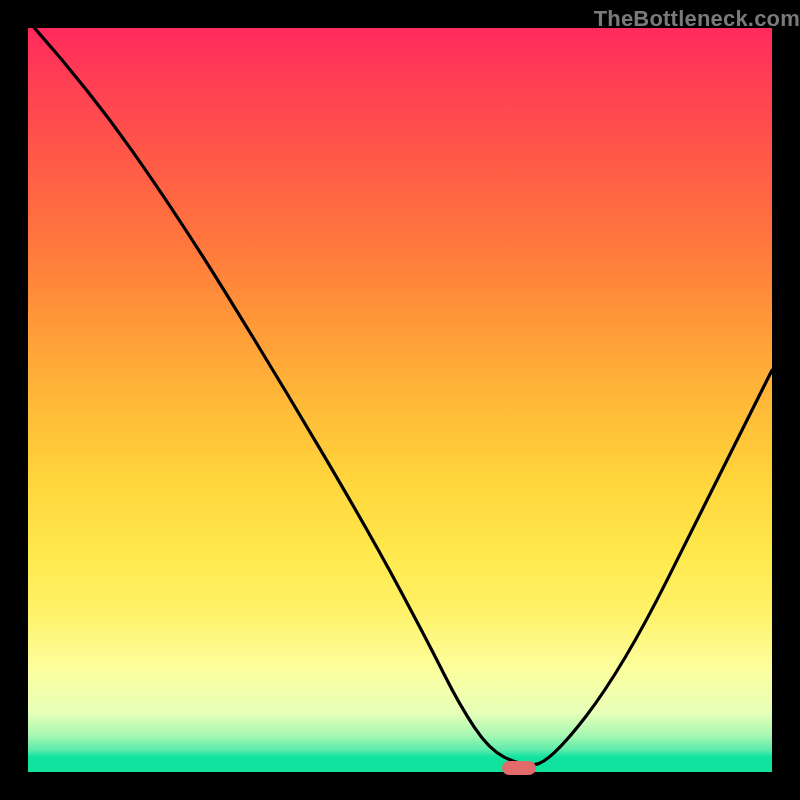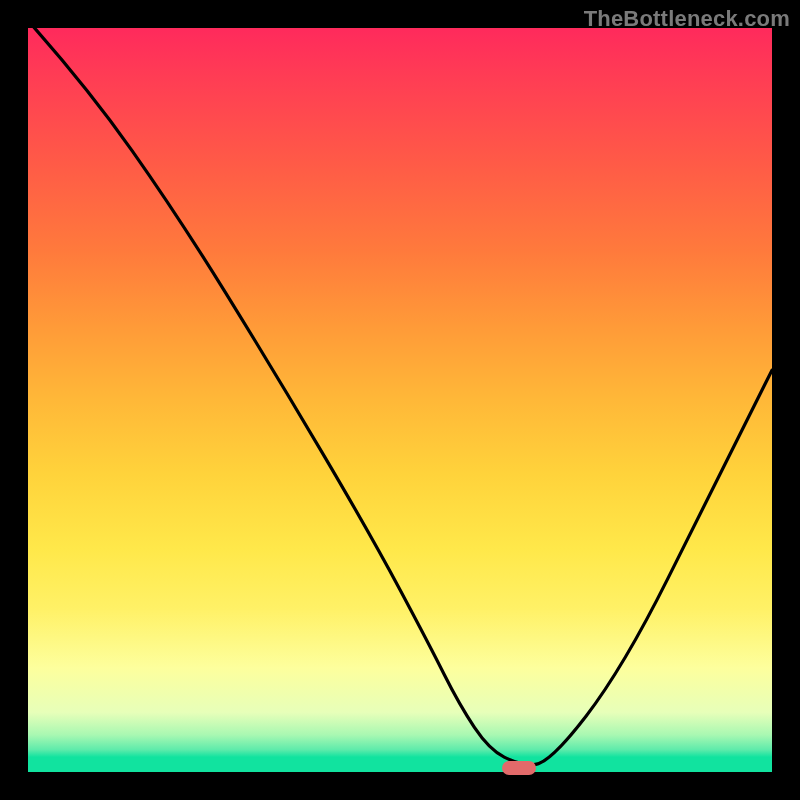--- a/index.html
+++ b/index.html
@@ -13,21 +13,21 @@
   }
   .outer {
     position: relative;
     width: 800px;
     height: 800px;
     background: #000;
   }
   .watermark {
     position: absolute;
     top: 6px;
-    right: 10px;
+    right: 0;
     color: #7a7a7a;
     font-size: 22px;
     font-weight: 600;
     letter-spacing: 0.2px;
   }
   .plot {
     position: absolute;
     left: 28px;
     top: 28px;
     width: 744px;

